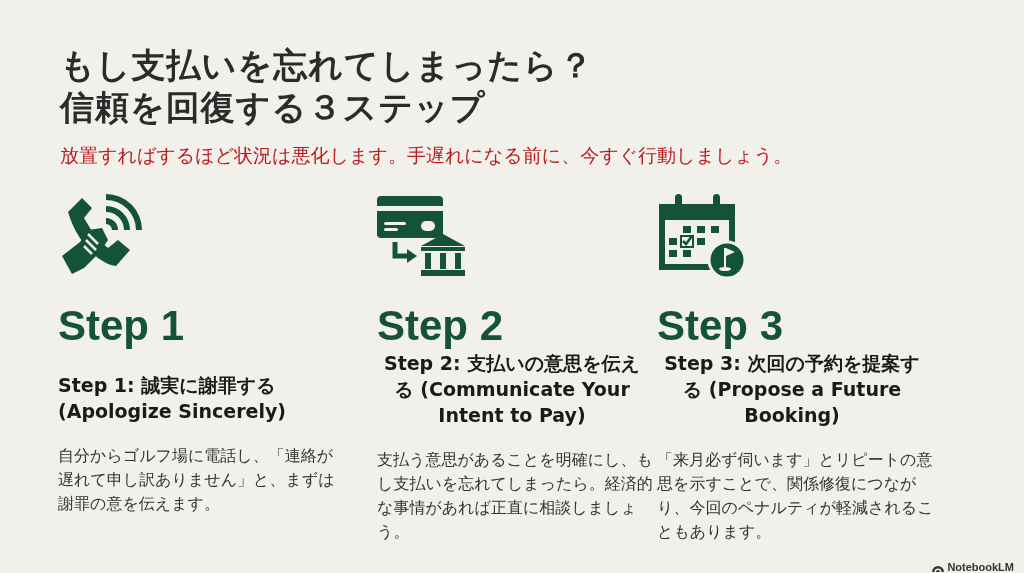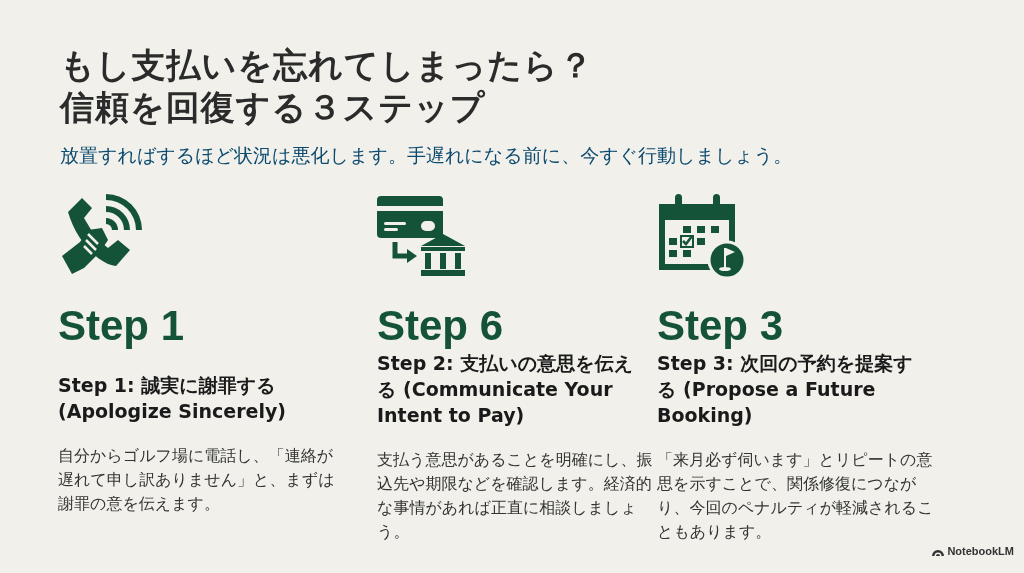--- a/index.html
+++ b/index.html
@@ -10,43 +10,43 @@
       color: #2a2a2a;
     }
     .slide { position: relative; width: 1024px; height: 573px; background: #f1f0eb; }
     .title {
       position: absolute; left: 60px; top: 44px;
       font-size: 34px; font-weight: bold; line-height: 42px;
       color: #2b2b2b; letter-spacing: 1px;
     }
     .subtitle {
       position: absolute; left: 60px; top: 142px;
-      font-size: 19px; line-height: 26px; color: #0c4a6e;
+      font-size: 19px; line-height: 26px; color: #b91c1c;
     }
     .step { position: absolute; top: 190px; width: 300px; }
     .step.s1 { left: 58px; }
     .step.s2 { left: 377px; }
     .step.s3 { left: 657px; }
     .icon { width: 90px; height: 90px; display: block; }
     .step-num {
       font-family: "Liberation Sans", sans-serif;
       font-weight: bold; font-size: 42px; line-height: 48px;
       color: #145338; margin-top: 22px;
     }
     .step-head {
       font-size: 19px; font-weight: bold; line-height: 26px;
       color: #1a1a1a; margin-top: 22px; width: 270px;
     }
-    .s2 .step-head, .s3 .step-head { margin-top: 0px; }
+    .s2 .step-head, .s3 .step-head { margin-top: 0px; text-align: center; }
     .step-body {
       font-size: 16px; line-height: 24px; color: #333;
       margin-top: 20px; width: 290px;
     }
     .brand {
-      position: absolute; right: 10px; bottom: 16px;
+      position: absolute; right: 10px; bottom: 0;
       font-family: "Liberation Sans", sans-serif;
       font-size: 11px; font-weight: bold; color: #333;
       display: flex; align-items: center; gap: 3px;
     }
   </style>
 </head>
 <body>
 
 <div class="slide">
   <div class="title">
@@ -95,23 +95,23 @@
       <path d="M30 59 L40 66 L30 73 Z" fill="#145338"></path>
       <g fill="#145338">
         <path d="M44 56 L66 44 L88 56 Z"></path>
         <rect x="44" y="57" width="44" height="4"></rect>
         <rect x="48" y="63" width="6" height="16"></rect>
         <rect x="63" y="63" width="6" height="16"></rect>
         <rect x="78" y="63" width="6" height="16"></rect>
         <rect x="44" y="80" width="44" height="6"></rect>
       </g>
     </svg>
-    <div class="step-num">Step 6</div>
+    <div class="step-num">Step 2</div>
     <div class="step-head">Step 2: 支払いの意思を伝える (Communicate Your Intent to Pay)</div>
-    <div class="step-body">支払う意思があることを明確にし、振込先や期限などを確認します。経済的な事情があれば正直に相談しましょう。</div>
+    <div class="step-body">支払う意思があることを明確にし、もし支払いを忘れてしまったら。経済的な事情があれば正直に相談しましょう。</div>
   </div>
 
   <div class="step s3">
     <svg class="icon" viewBox="0 0 90 90">
       <g fill="#145338">
         <path d="M2 14 H78 V80 H2 Z M8 30 V74 H72 V30 Z" fill-rule="evenodd"></path>
         <rect x="18" y="4" width="7" height="18" rx="3.5"></rect>
         <rect x="56" y="4" width="7" height="18" rx="3.5"></rect>
         <rect x="26" y="36" width="8" height="7"></rect>
         <rect x="40" y="36" width="8" height="7"></rect>

